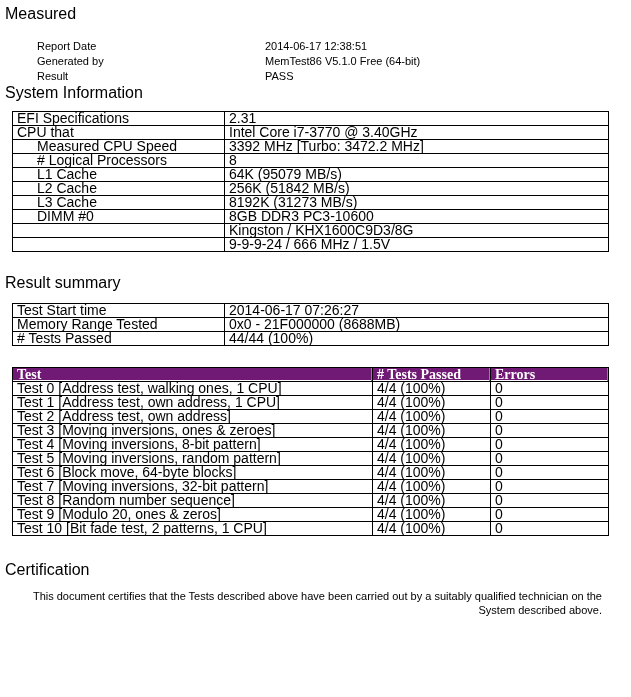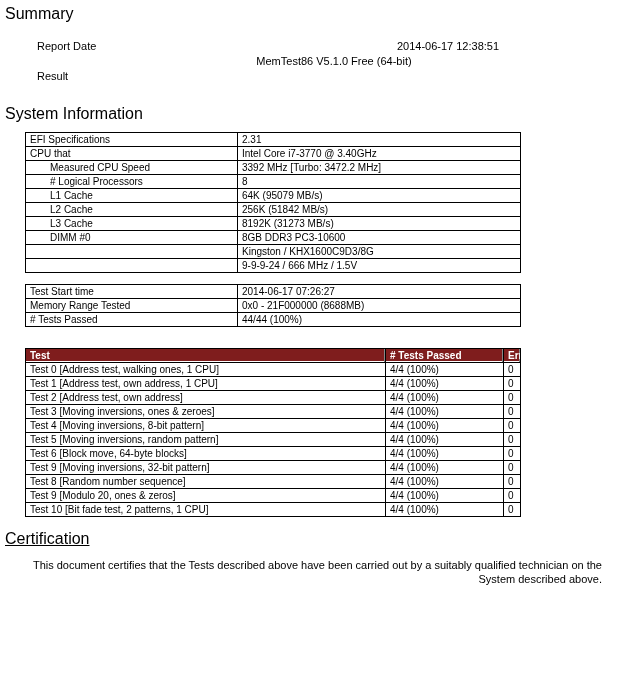--- a/index.html
+++ b/index.html
@@ -19,96 +19,99 @@
   }
   h1 {
     font-size: 16px;
     font-weight: normal;
     line-height: 18px;
     margin: 0;
     padding-left: 5px;
     color: #000000;
   }
   #summary-heading { margin-top: 5px; }
-  #sysinfo-heading { margin-top: 21px; }
+  #sysinfo-heading { }
   #result-heading  { margin-top: 22px; }
-  #cert-heading    { margin-top: 13px; text-decoration: underline; }
+  #cert-heading    { margin-top: 25px; }
 
   .kv-block {
     margin: 16px 0 0 37px;
   }
   .kv-row {
     display: flex;
     height: 15px;
     line-height: 15px;
     gap: 28px;
   }
   .kv-label { width: 200px; }
-  .kv-value { flex: 1; text-align: center; }
+  .kv-value { flex: 1; }
 
   table {
     border-collapse: collapse;
     table-layout: fixed;
-    margin-left: 25px;
-    width: 496px;
-    font-size: 10px;
+    margin-left: 12px;
+    width: 597px;
+    font-size: 14px;
   }
   .info-table { margin-top: 9px; }
   #result-table { margin-top: 11px; }
   .tests-table { margin-top: 21px; }
 
   td, th {
     border: 1px solid #000000;
     padding: 0 4px;
     height: 13px;
     line-height: 13px;
     text-align: left;
     overflow: hidden;
     white-space: nowrap;
     font-weight: normal;
   }
   .info-table td:first-child { width: 203px; }
   td.indent { padding-left: 24px; }
 
   .tests-table th {
-    background: #7f1d1d;
+    background: #701a75;
     color: #ffffff;
     font-weight: bold;
     box-shadow: inset -1px 0 0 #888888, inset 0 -1px 0 #ffffff;
+    font-family: Liberation Serif, serif;
   }
   .tests-table th:first-child { width: 351px; }
   .tests-table th:nth-child(2), .tests-table td:nth-child(2) { width: 109px; }
 
   .cert-text {
     margin: 10px 25px 0 30px;
     width: 572px;
     line-height: 14px;
     text-align: right;
   }
 </style>
 </head>
 <body>
 
 <div class="page">
 
-  <h1 id="summary-heading">Summary</h1>
+  <h1 id="summary-heading">Measured</h1>
 
   <div class="kv-block">
 
       <div class="kv-row">
         <span class="kv-label">Report Date</span>
         <span class="kv-value">2014-06-17 12:38:51</span>
       </div>
 
       <div class="kv-row">
+        <span class="kv-label">Generated by</span>
         <span class="kv-value">MemTest86 V5.1.0 Free (64-bit)</span>
       </div>
 
       <div class="kv-row">
         <span class="kv-label">Result</span>
+        <span class="kv-value">PASS</span>
       </div>
     </div>
 
   <h1 id="sysinfo-heading">System Information</h1>
 
   <table class="info-table" id="sysinfo-table">
     <tbody>
 
         <tr>
           <td>EFI Specifications</td>
@@ -156,20 +159,21 @@
           <td>Kingston / KHX1600C9D3/8G</td>
         </tr>
 
         <tr>
           <td></td>
           <td>9-9-9-24 / 666 MHz / 1.5V</td>
         </tr>
       </tbody>
   </table>
 
+  <h1 id="result-heading">Result summary</h1>
 
   <table class="info-table" id="result-table">
     <tbody>
 
         <tr>
           <td>Test Start time</td>
           <td>2014-06-17 07:26:27</td>
         </tr>
 
 
@@ -232,21 +236,21 @@
           <td>0</td>
         </tr>
 
         <tr>
           <td>Test 6 [Block move, 64-byte blocks]</td>
           <td>4/4 (100%)</td>
           <td>0</td>
         </tr>
 
         <tr>
-          <td>Test 9 [Moving inversions, 32-bit pattern]</td>
+          <td>Test 7 [Moving inversions, 32-bit pattern]</td>
           <td>4/4 (100%)</td>
           <td>0</td>
         </tr>
 
         <tr>
           <td>Test 8 [Random number sequence]</td>
           <td>4/4 (100%)</td>
           <td>0</td>
         </tr>
 

